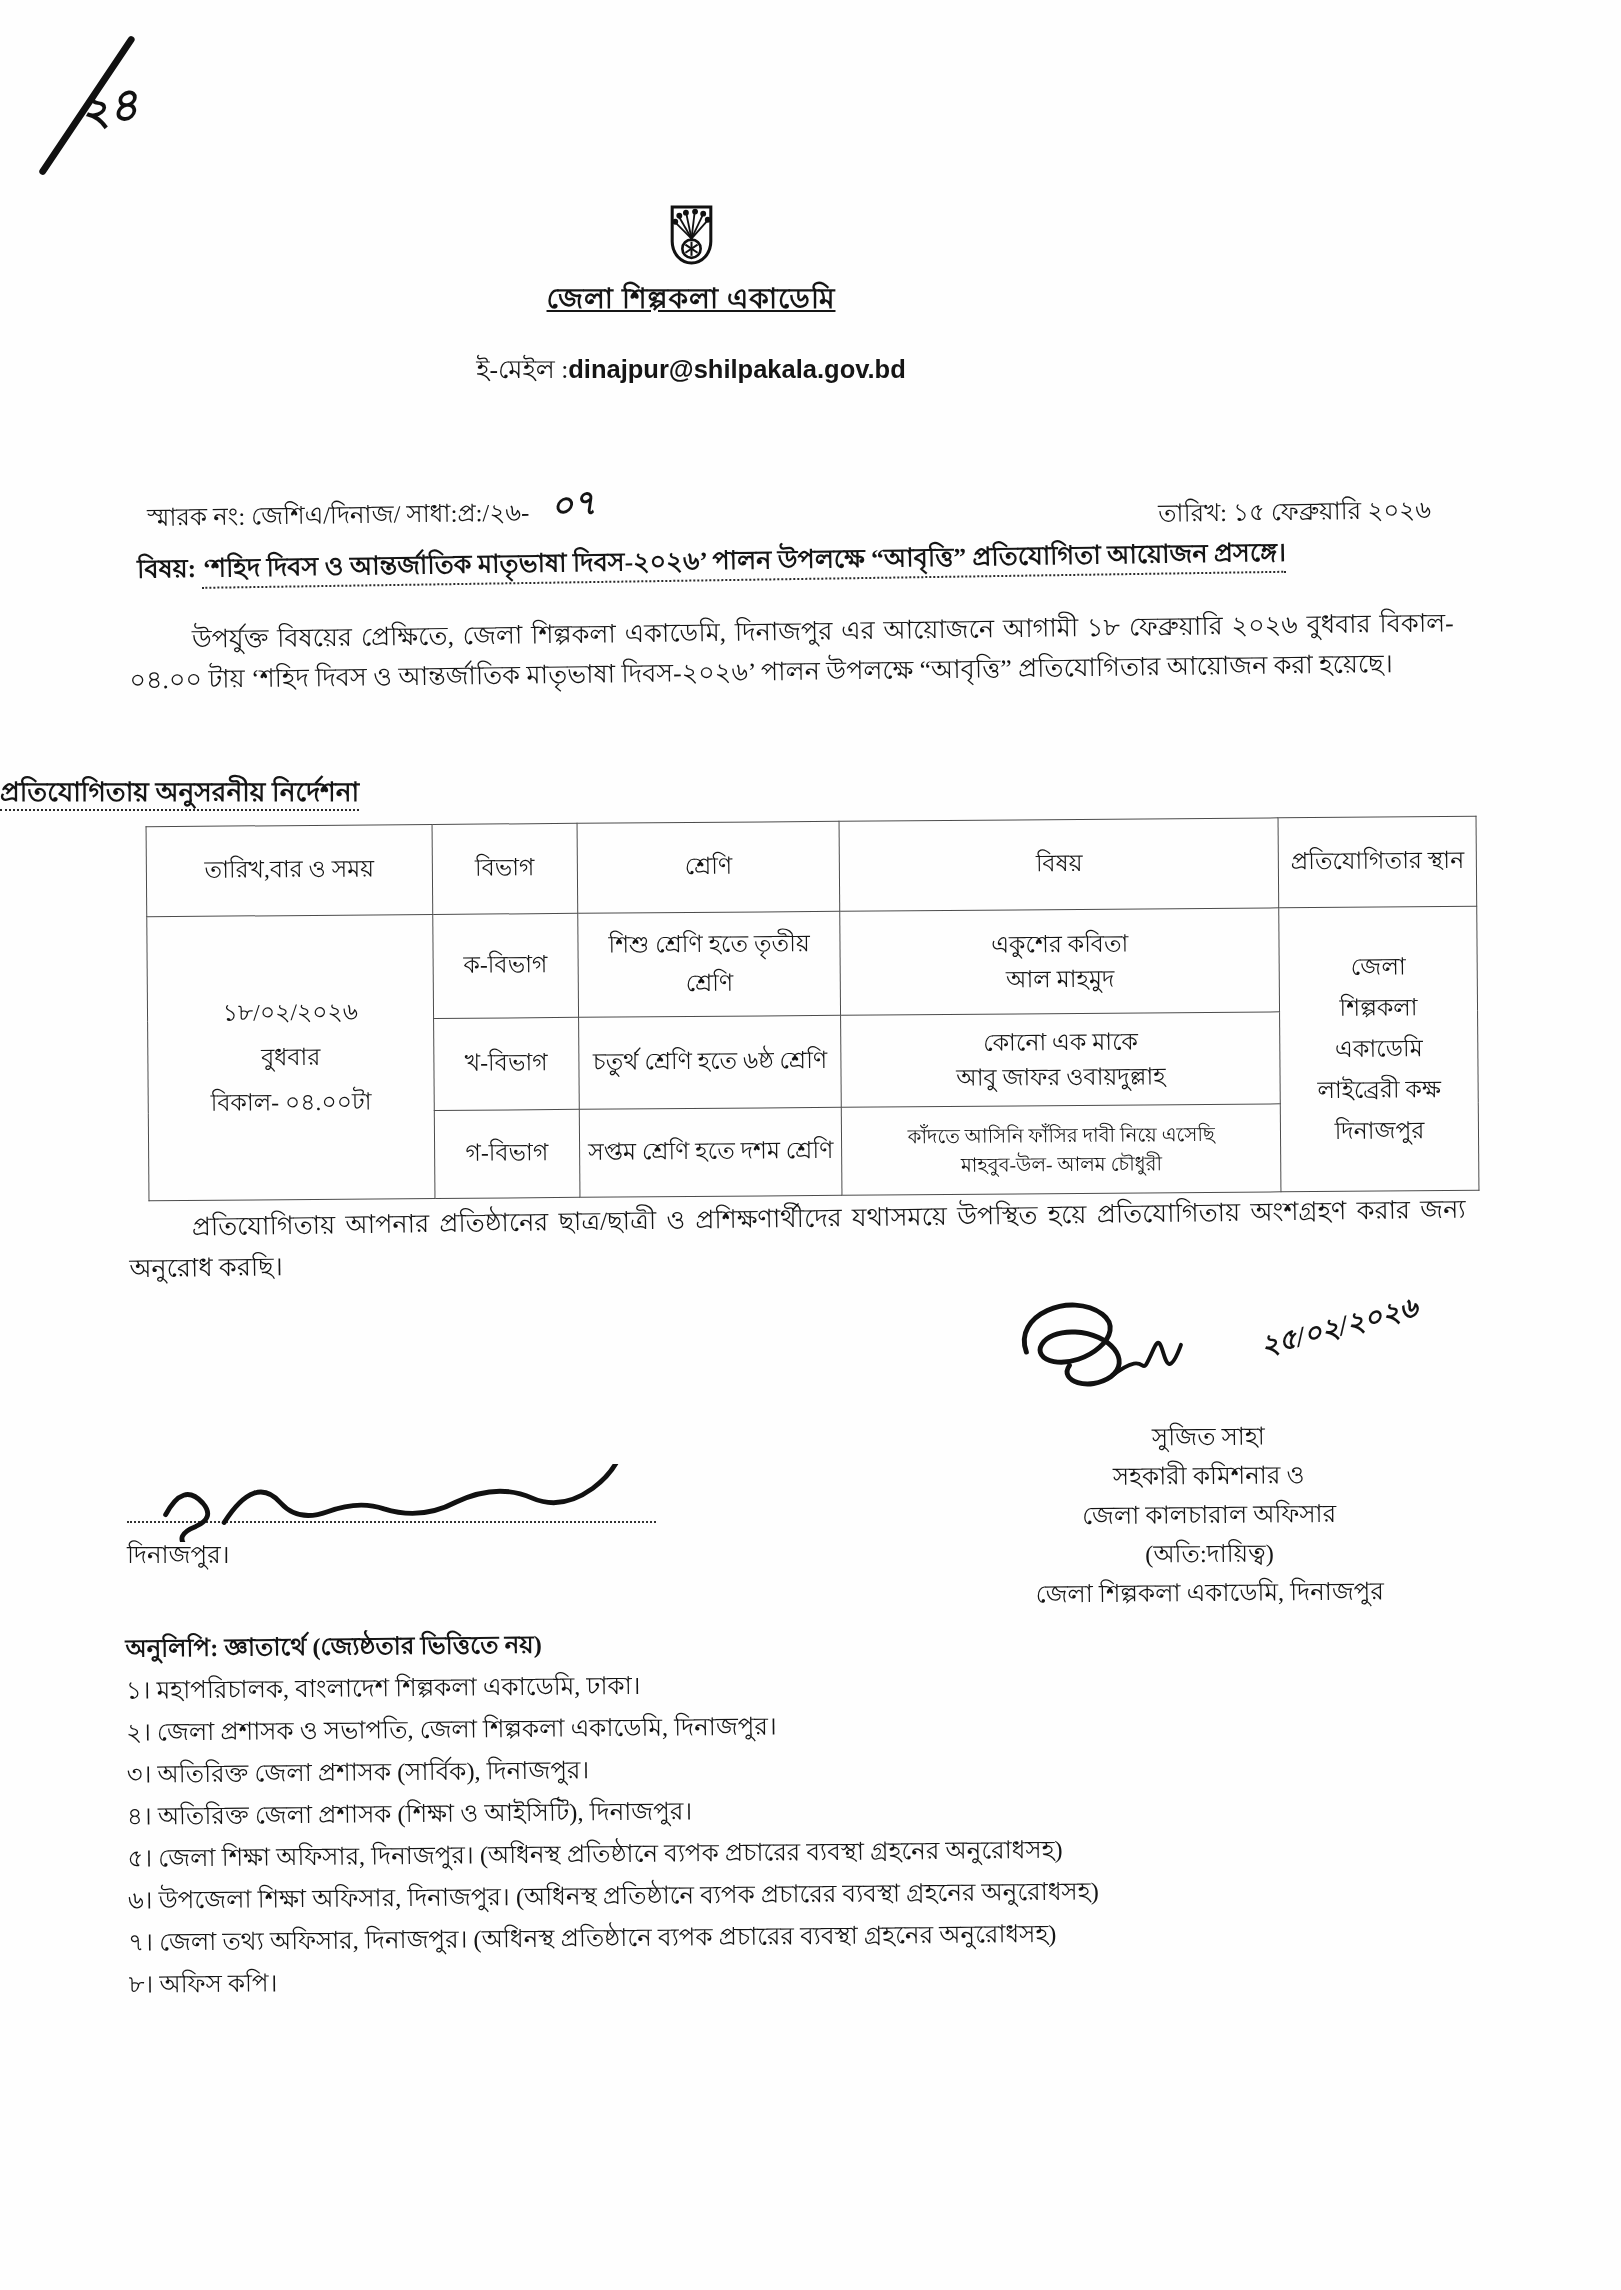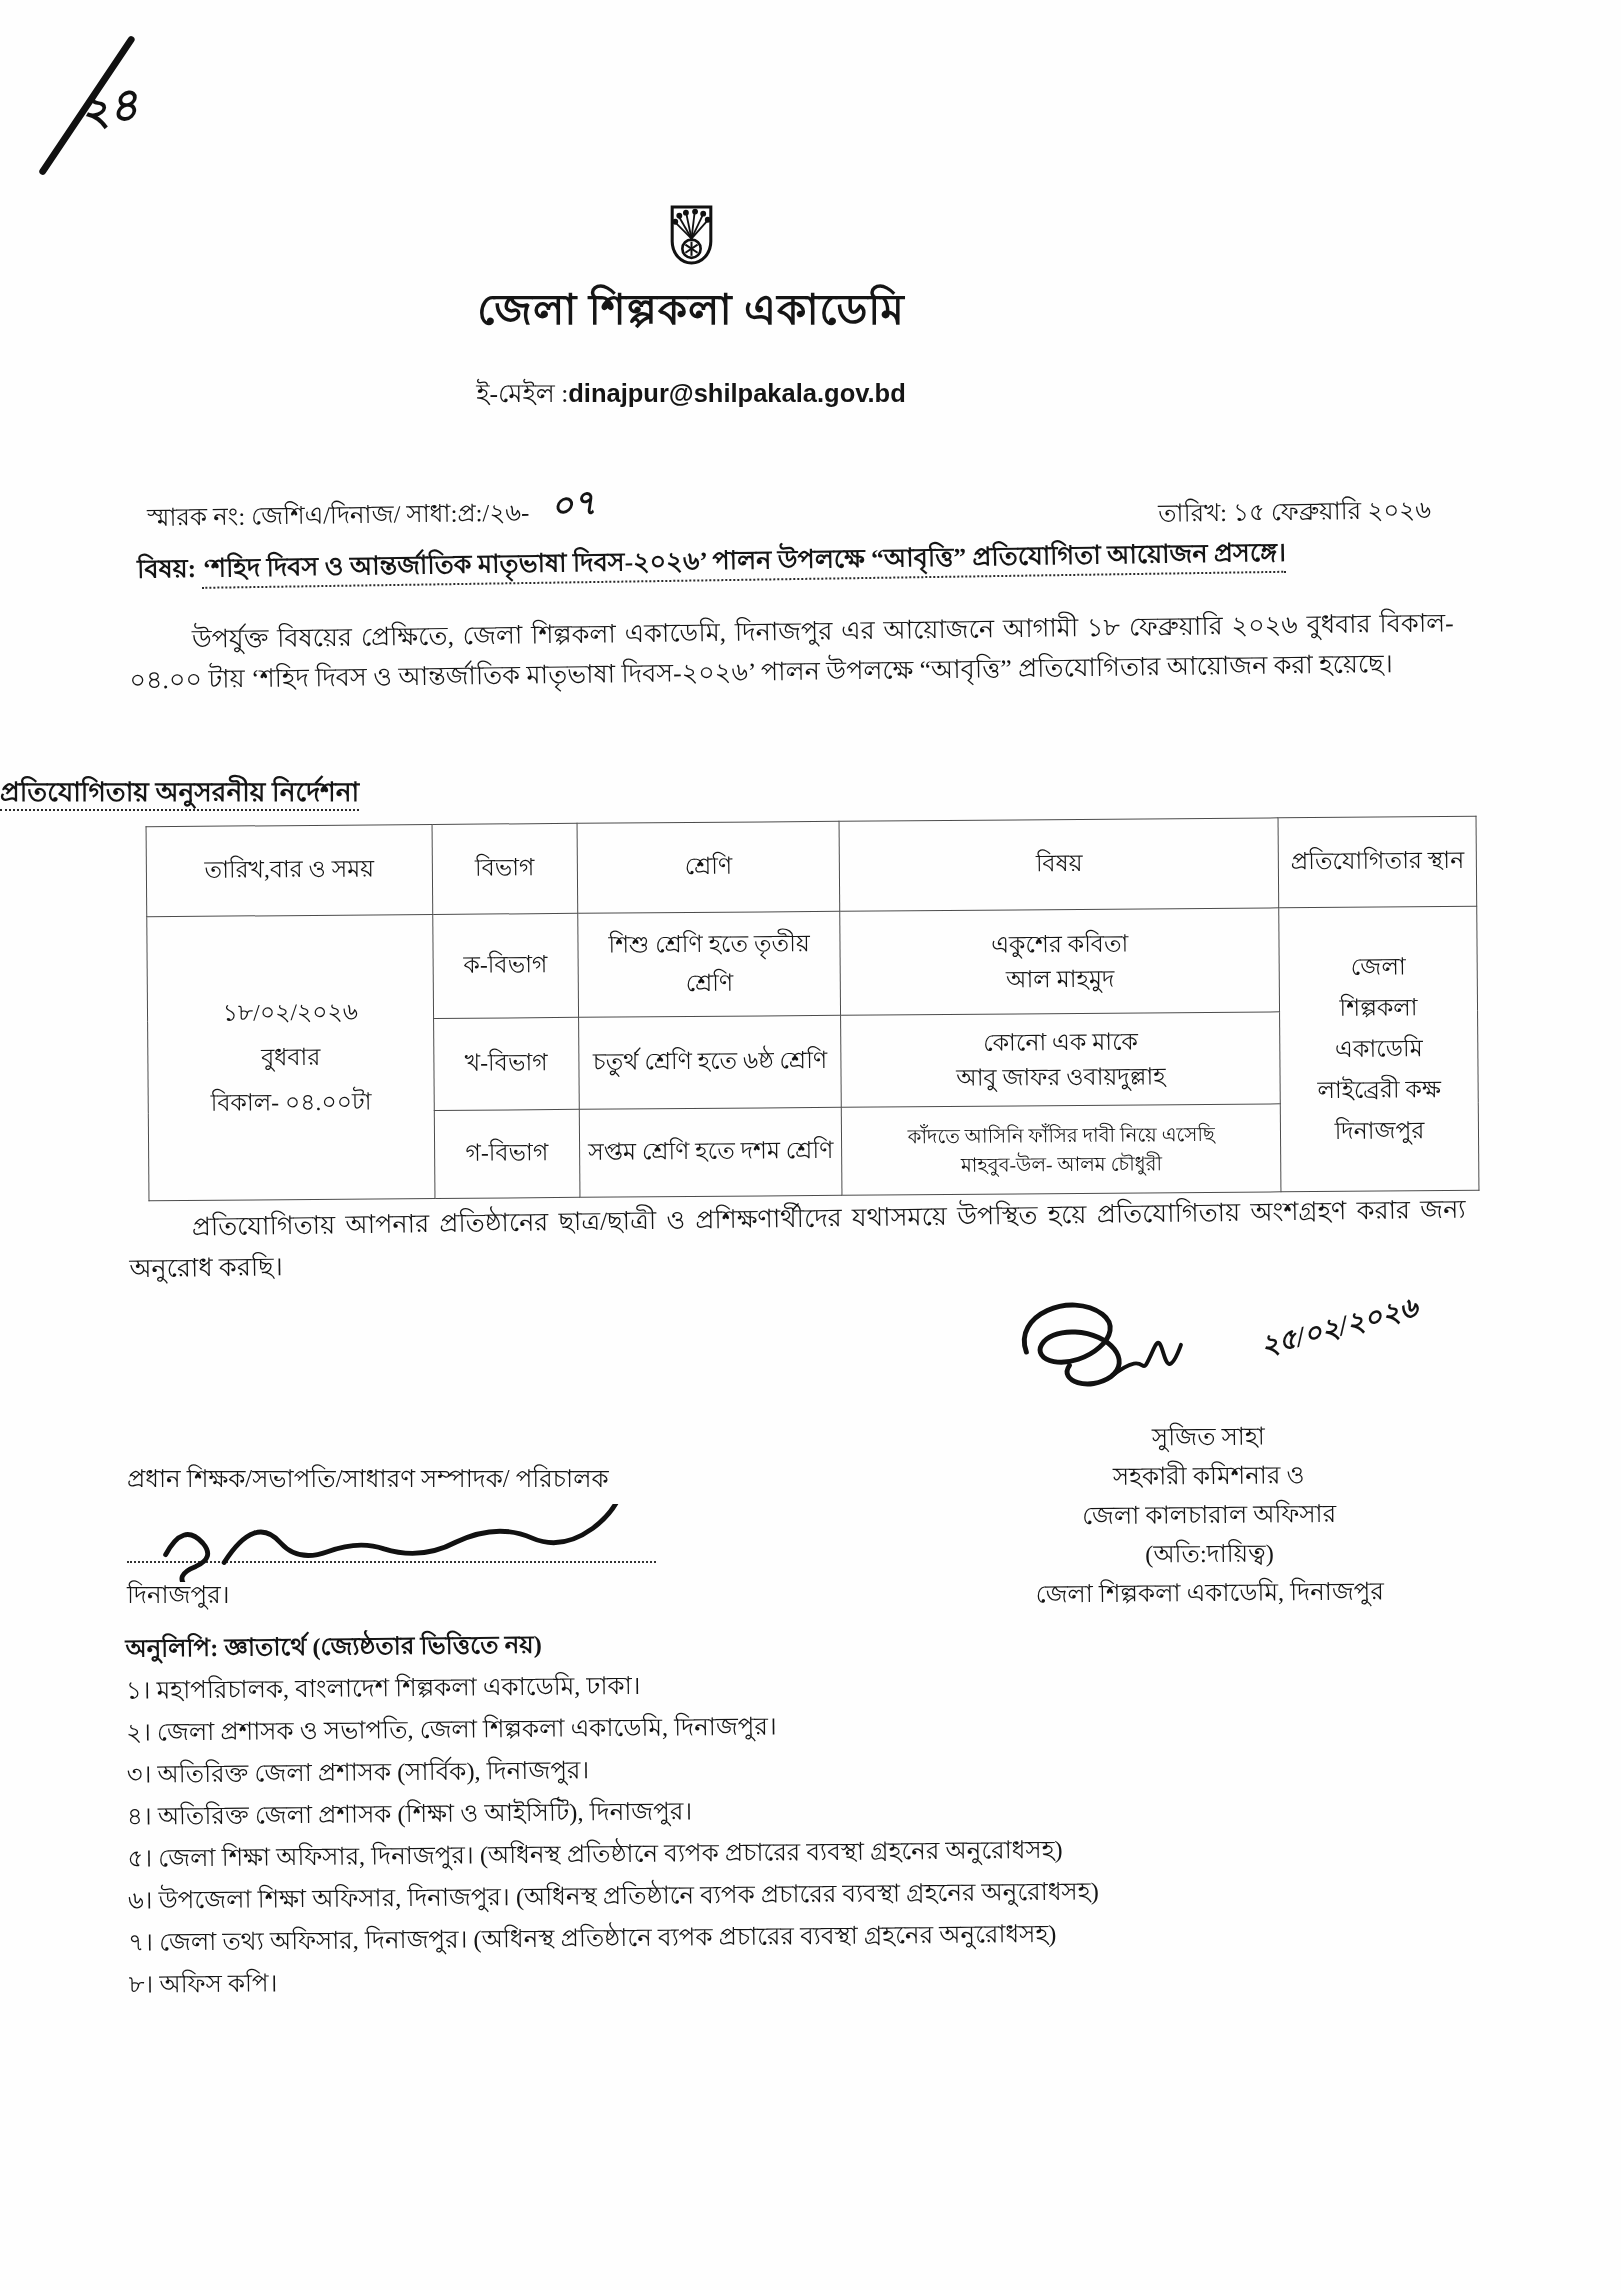--- a/index.html
+++ b/index.html
@@ -13,21 +13,21 @@
   
   .corner-mark { position:absolute; left:29px; top:21.6px; width:167px; height:167px; }
   .corner-mark .mark-num {
     position:absolute; left:51px; top:51px; font-size:45px; font-weight:bold;
     font-style:italic; transform:rotate(-8deg); color:#111;
   }
 
   
   .header { position:absolute; top:204px; left:0; width:1382px; text-align:center; }
   .logo-wrap { display:inline-block; }
-  .org-name { font-size:42px; font-weight:bold; margin-top:5.9px; letter-spacing:1px; }
+  .org-name { font-size:28px; font-weight:bold; margin-top:5.9px; letter-spacing:1px;text-decoration:underline; }
   .org-address { font-size:24.5px; margin-top:7.8px; }
   .org-email { font-size:25.5px; margin-top:26px; }
   .org-email .mail-addr { font-family:"Liberation Sans","DejaVu Sans",sans-serif; font-weight:bold; }
 
   
   .memo-row {
     position:absolute; top:478px; left:147px; width:1284px;
     display:flex; justify-content:space-between; align-items:flex-start;
     font-size:24.5px; transform:rotate(-0.8deg);
   }
@@ -242,21 +242,20 @@
       <span class="sig-date">২৫/০২/২০২৬</span>
     </div>
     <div class="sig-line">সুজিত সাহা</div>
     <div class="sig-line">সহকারী কমিশনার ও</div>
     <div class="sig-line">জেলা কালচারাল অফিসার</div>
     <div class="sig-line">(অতি:দায়িত্ব)</div>
     <div class="sig-line">জেলা শিল্পকলা একাডেমি, দিনাজপুর</div>
   </div>
 
   <div class="addressee">
-    <div>প্রধান শিক্ষক/সভাপতি/সাধারণ সম্পাদক/ পরিচালক</div>
     <div class="addr-dots">
       <svg width="470" height="78" viewBox="0 0 480 80">
         <path d="M14 52 q18 -34 38 -12 q13 15 -7 24 q-23 9 -9 22 M74 60 q32 -50 58 -20 q18 20 48 9 q32 -12 58 -3 q38 12 74 -7 q42 -20 78 -4 q30 13 62 -10 q16 -12 24 -26" fill="none" stroke="#111" stroke-width="5" stroke-linecap="round"></path>
       </svg>
     </div>
     <div class="addr-city">দিনাজপুর।</div>
   </div>
 
   <div class="distribution">
     <div class="dist-heading">অনুলিপি: জ্ঞাতার্থে (জ্যেষ্ঠতার ভিত্তিতে নয়)</div>

